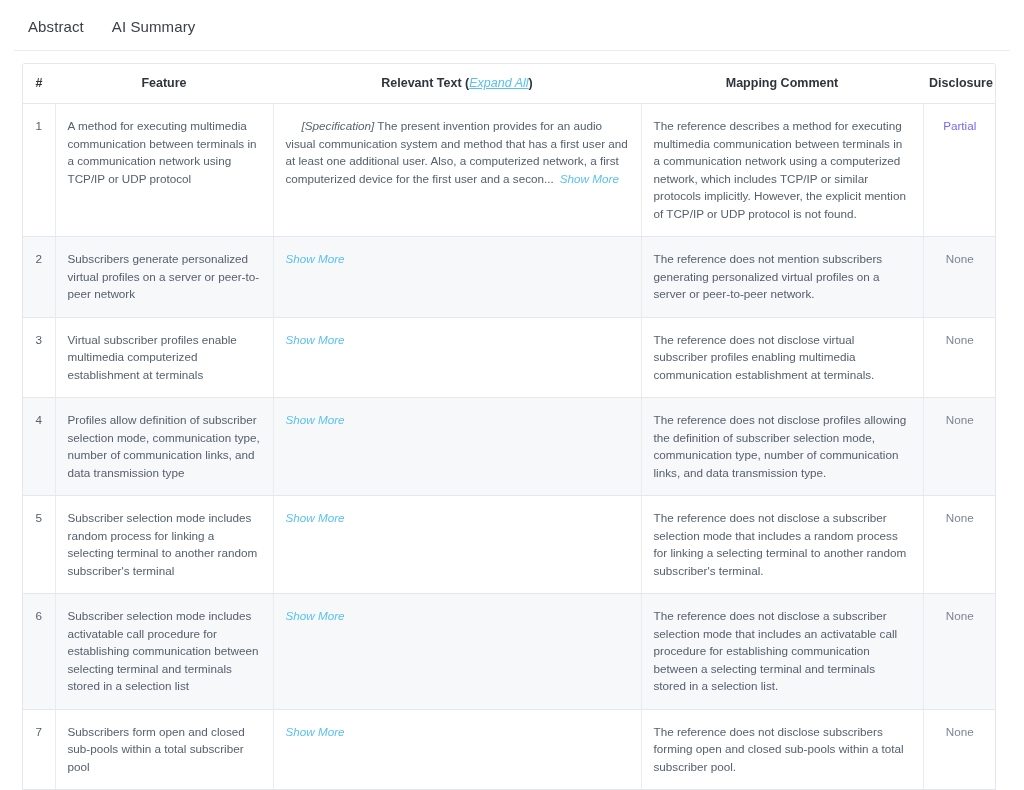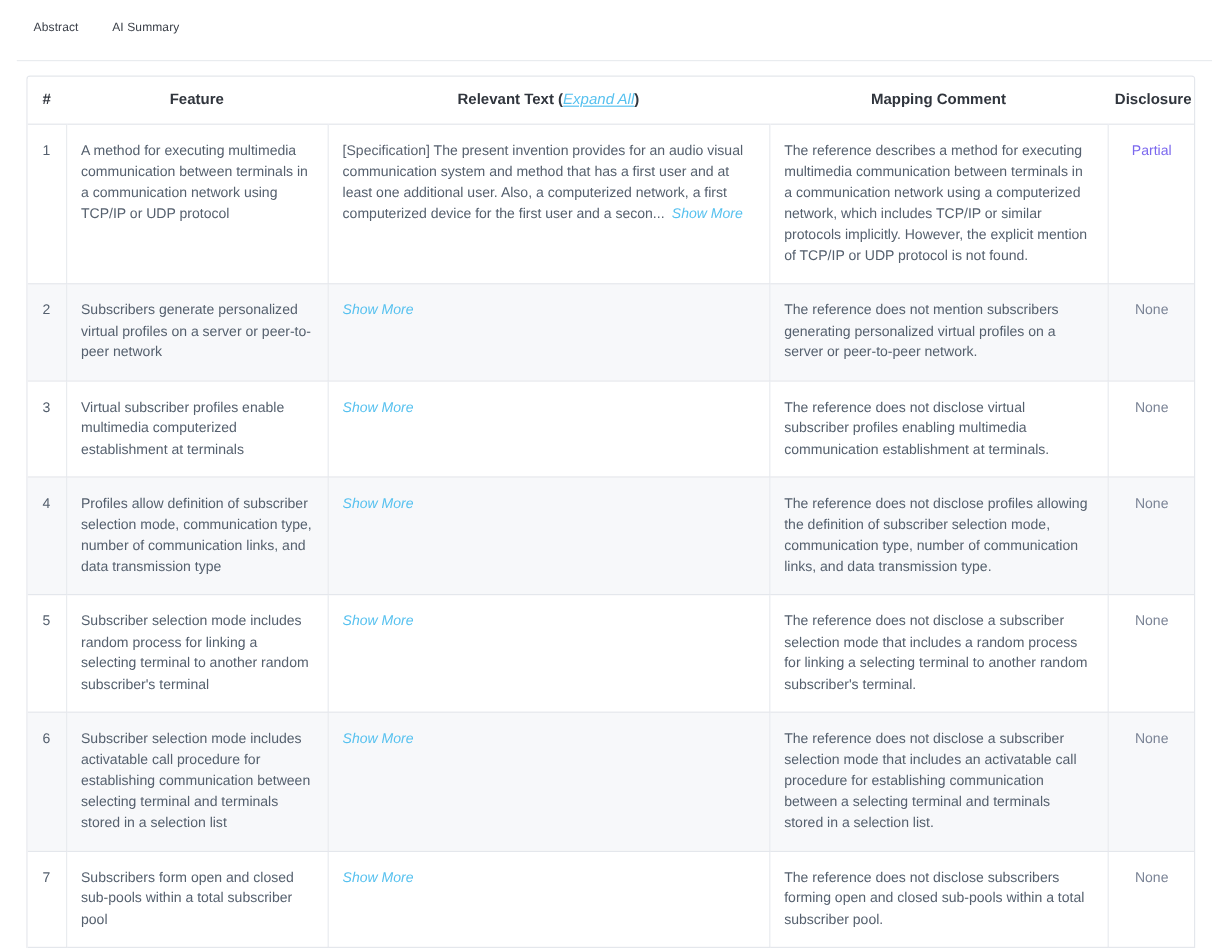--- a/index.html
+++ b/index.html
@@ -22,21 +22,21 @@
   .tabbar::after {
     content: "";
     position: absolute;
     left: 14px; right: 14px; bottom: 0;
     height: 1px;
     background: #e9ecef;
   }
   .tab {
     position: relative;
     padding: 18px 14px 14px 14px;
-    font-size: 10px;
+    font-size: 15px;
     color: #3b4049;
     cursor: pointer;
     white-space: nowrap;
     letter-spacing: .1px;
     text-align: right;
   }
   .tab.active { color: #57c1ef; }
   .tab.active::after {
     content: "";
     position: absolute;
@@ -102,21 +102,21 @@
   td.c-text    { color: #5a6370; }
   td.c-comment { color: #58616f; }
   td.c-disc {
     text-align: center;
     font-size: 11.8px;
     padding-top: 13px;
   }
   .disc-partial { color: #7b68ee; }
   .disc-none    { color: #7b8496; }
 
-  .spec-tag { color: #5a6370; }
+  .spec-tag { font-style: italic; color: #5a6370; margin-left: 16px; }
   .show-more {
     color: #57c1ef;
     font-style: italic;
     white-space: nowrap;
     cursor: pointer;
   }
   .rt-inline .show-more { margin-left: 6px; }
 </style>
 </head>
 <body>

